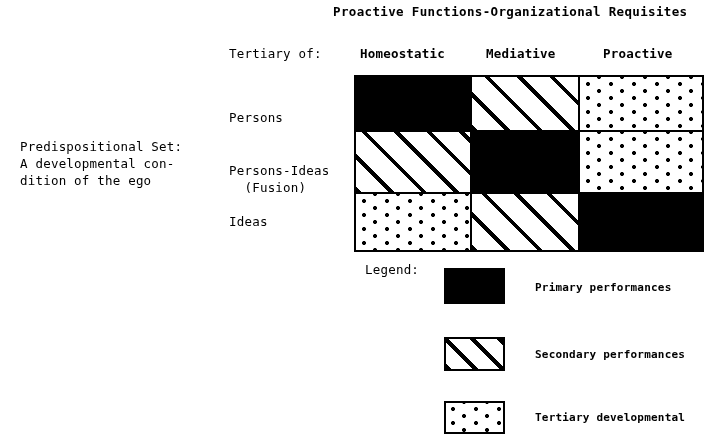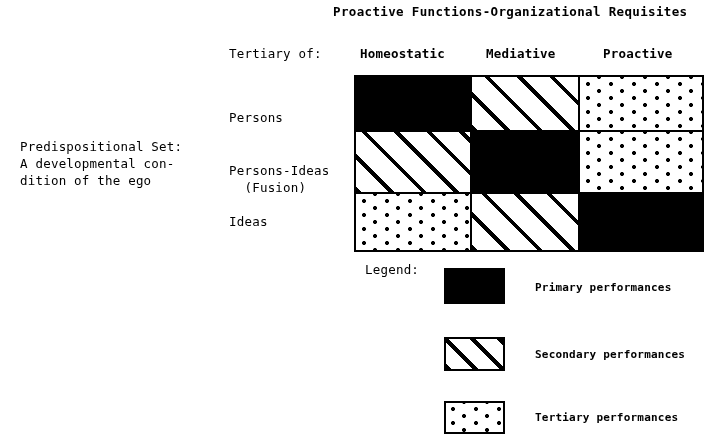--- a/index.html
+++ b/index.html
@@ -194,13 +194,13 @@
 
 <div class="abs" id="legend-title">Legend:</div>
 
 <div class="abs legend-swatch fill-solid" id="legend-swatch-0"></div>
 <div class="abs legend-label" id="legend-label-0">Primary performances</div>
 
 <div class="abs legend-swatch fill-hatch" id="legend-swatch-1"></div>
 <div class="abs legend-label" id="legend-label-1">Secondary performances</div>
 
 <div class="abs legend-swatch fill-dots" id="legend-swatch-2"></div>
-<div class="abs legend-label" id="legend-label-2">Tertiary performances</div>
+<div class="abs legend-label" id="legend-label-2">Tertiary developmental</div>
 
 </body></html>

